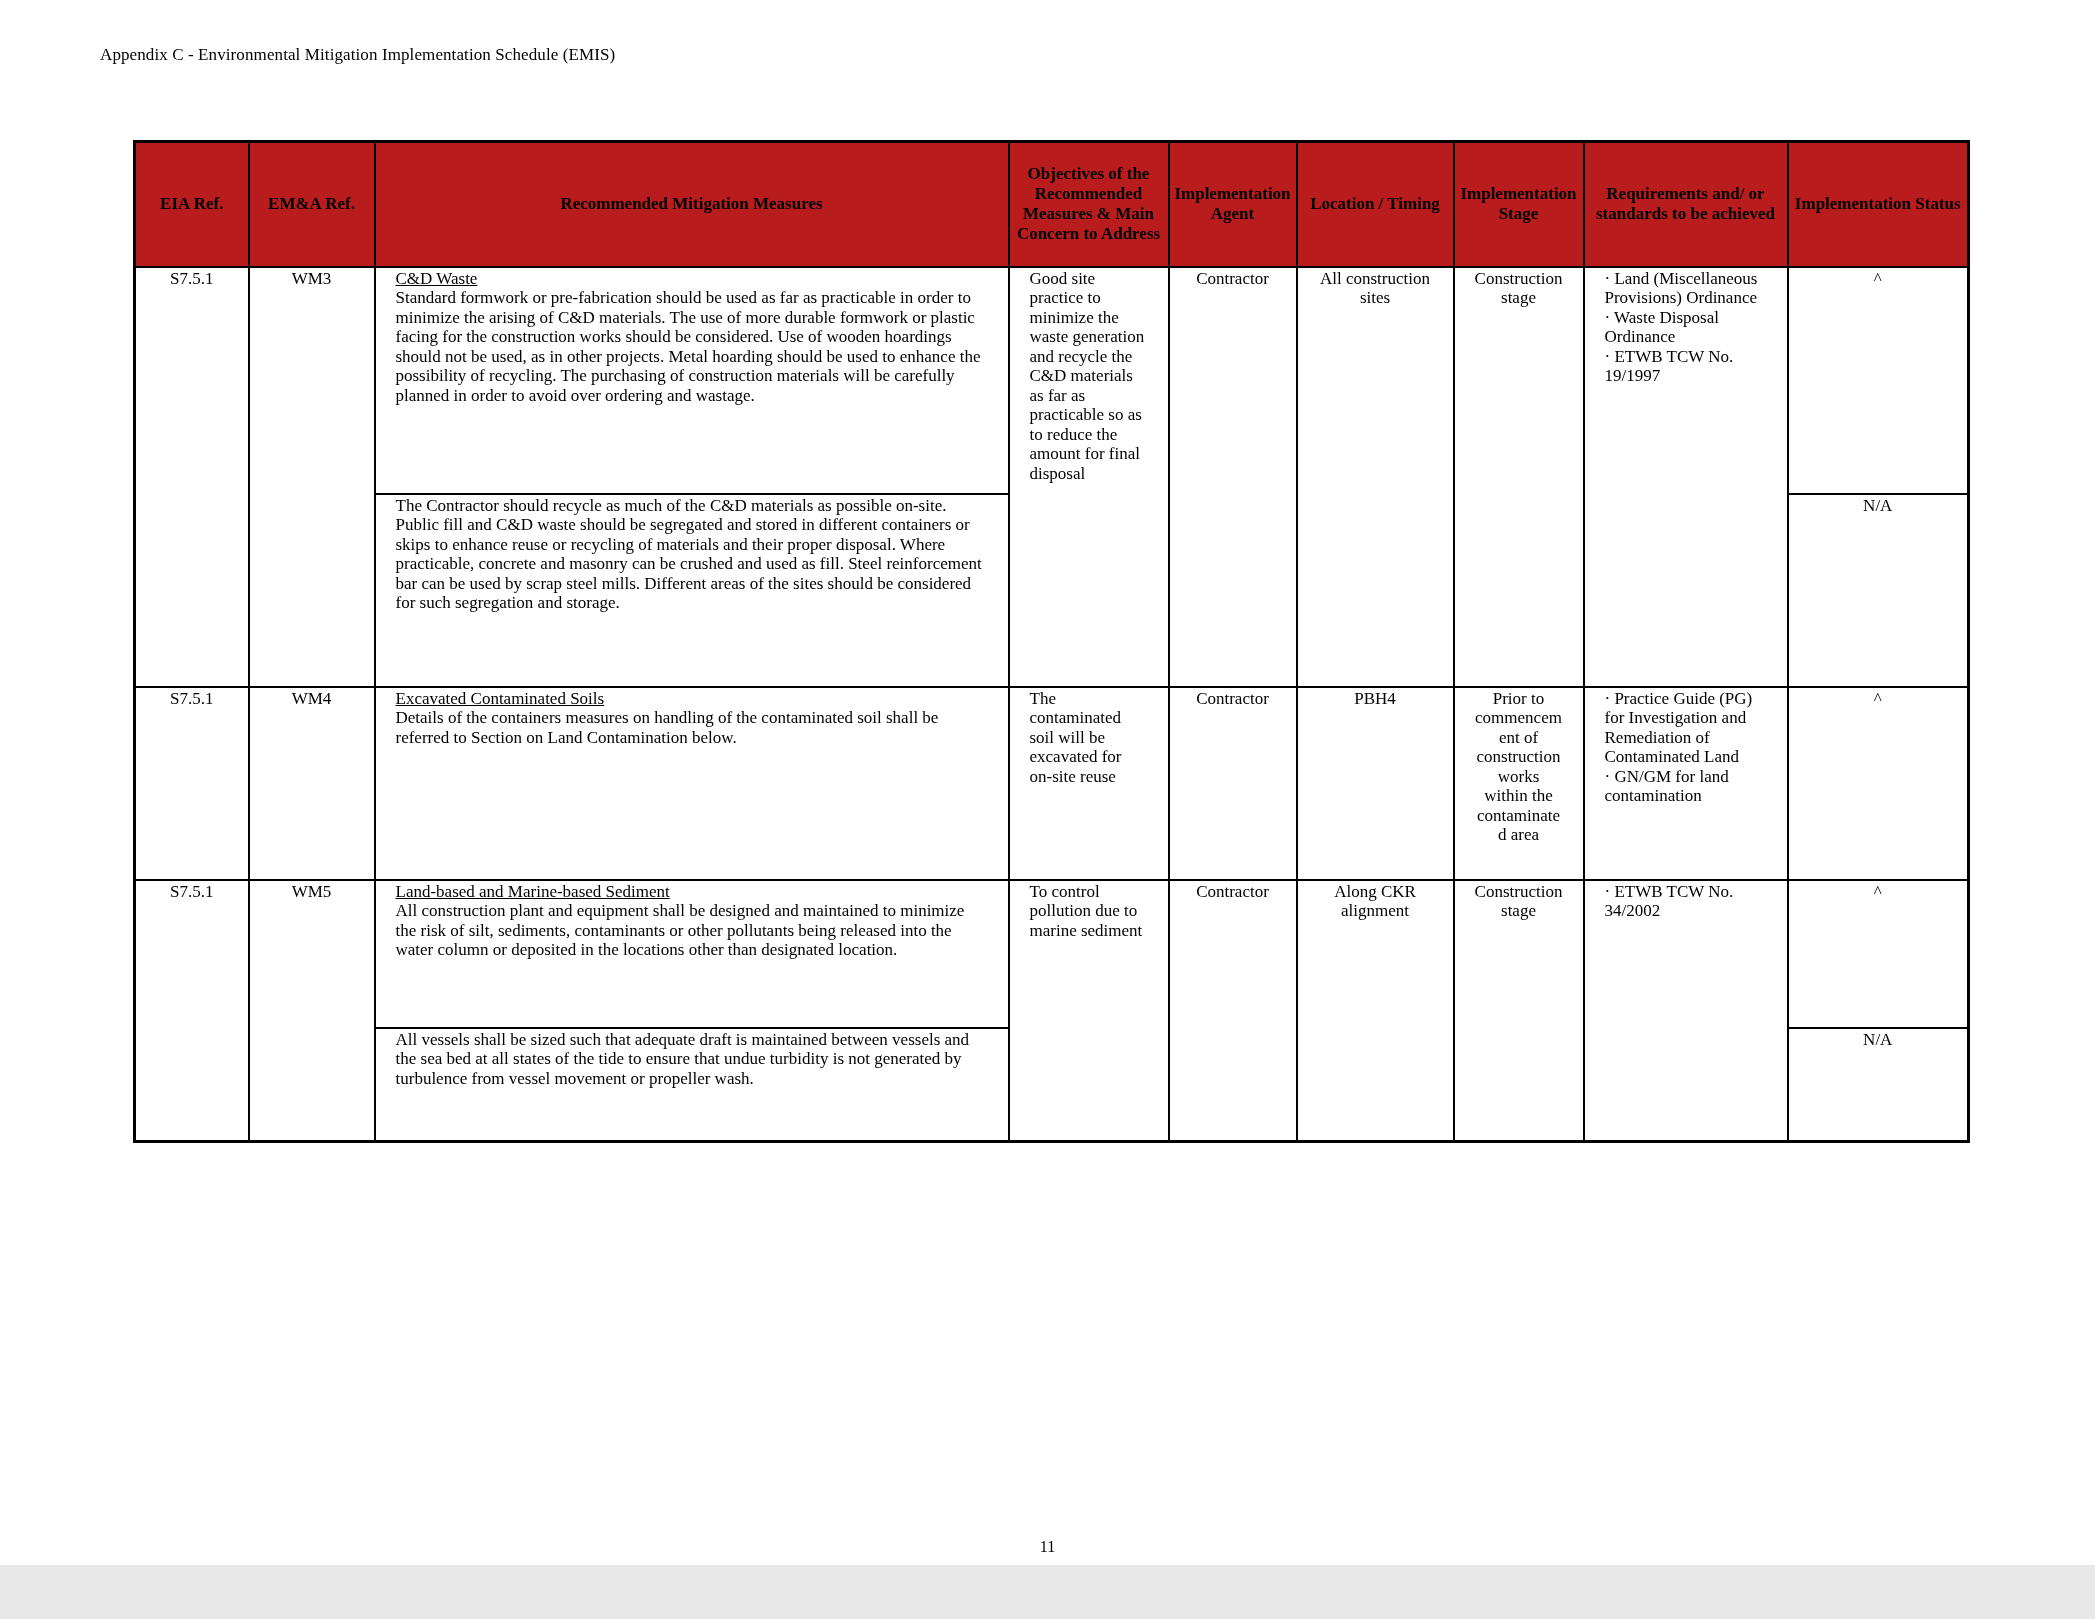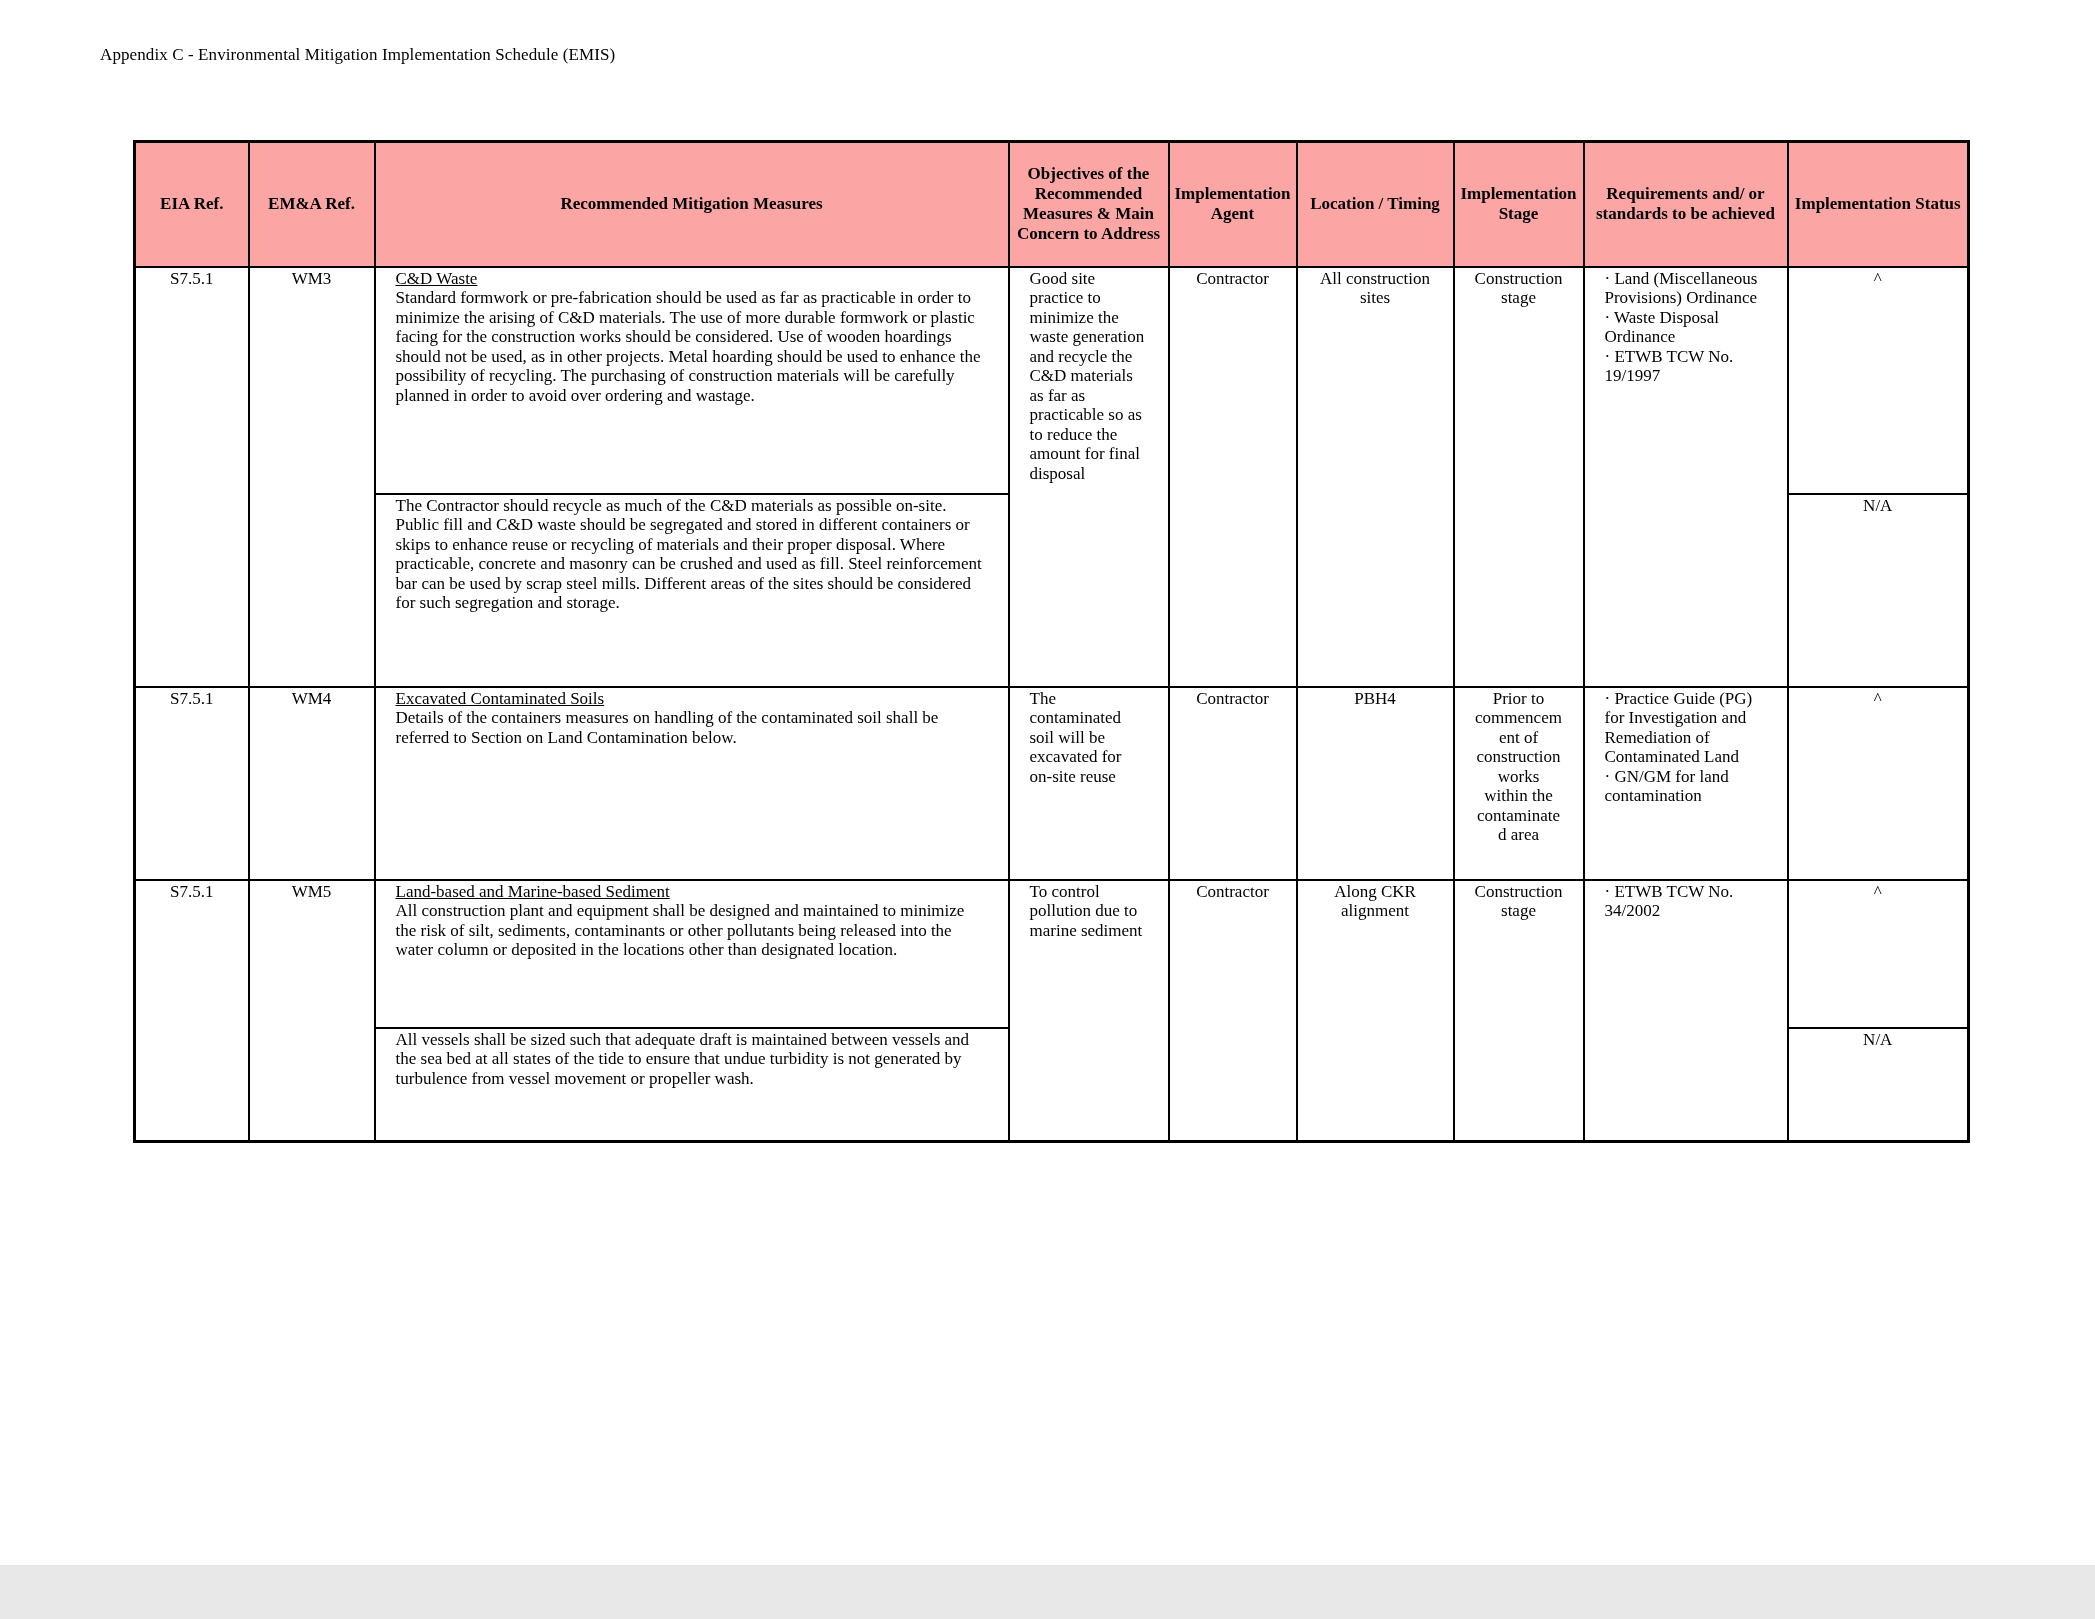--- a/index.html
+++ b/index.html
@@ -25,21 +25,21 @@
   }
   table.emis td, table.emis th{
     border:2px solid #000;
     vertical-align:top;
     padding:1px 20px;
     overflow:hidden;
     line-height:19.5px;
     font-weight:normal;
   }
   table.emis th{
-    background:#fca5a5;
+    background:#b91c1c;
     font-weight:bold;
     text-align:center;
     vertical-align:middle;
     line-height:20px;
     overflow-wrap:anywhere;
     padding:2px 3px;
   }
   td.c{text-align:center;}
   td.l{text-align:left;}
   .measure-heading{text-decoration:underline;}
@@ -140,15 +140,16 @@
       <td class="c">^</td>
     </tr>
 
     <tr style="height:114px">
       <td class="l">All vessels shall be sized such that adequate draft is maintained between vessels and the sea bed at all states of the tide to ensure that undue turbidity is not generated by turbulence from vessel movement or propeller wash.</td>
       <td class="c">N/A</td>
     </tr>
   </tbody>
     </table>
 
+  <div class="footer-page">11</div>
   <div class="footer-company">Cinotech</div>
 
 </div>
 
 </body></html>

